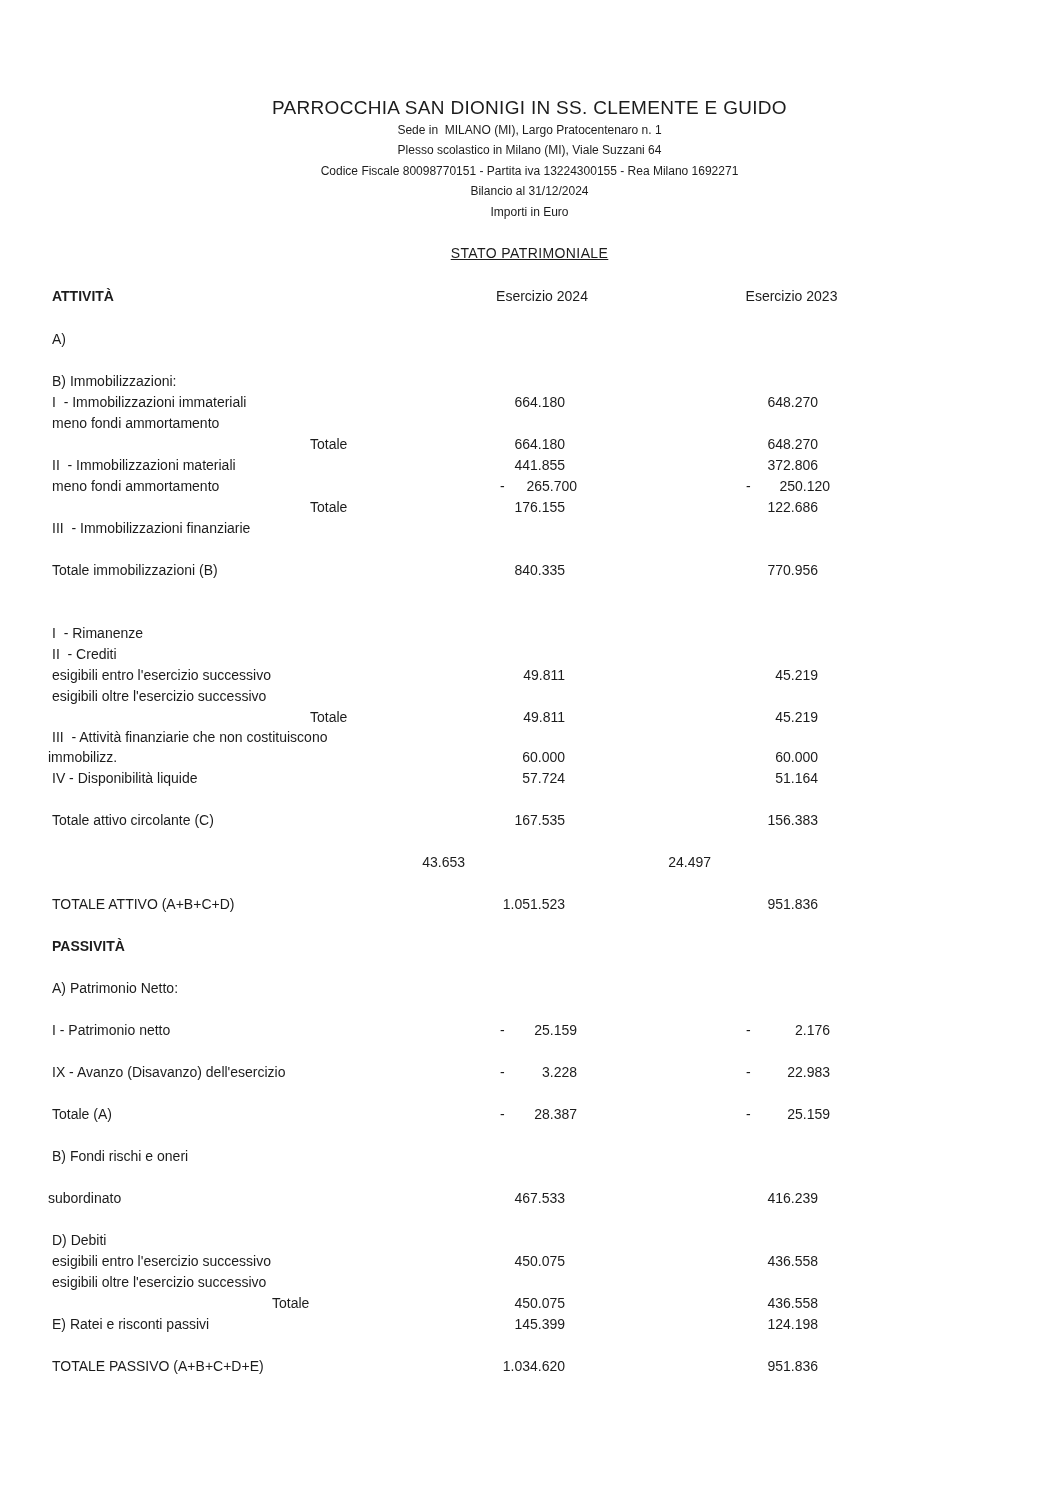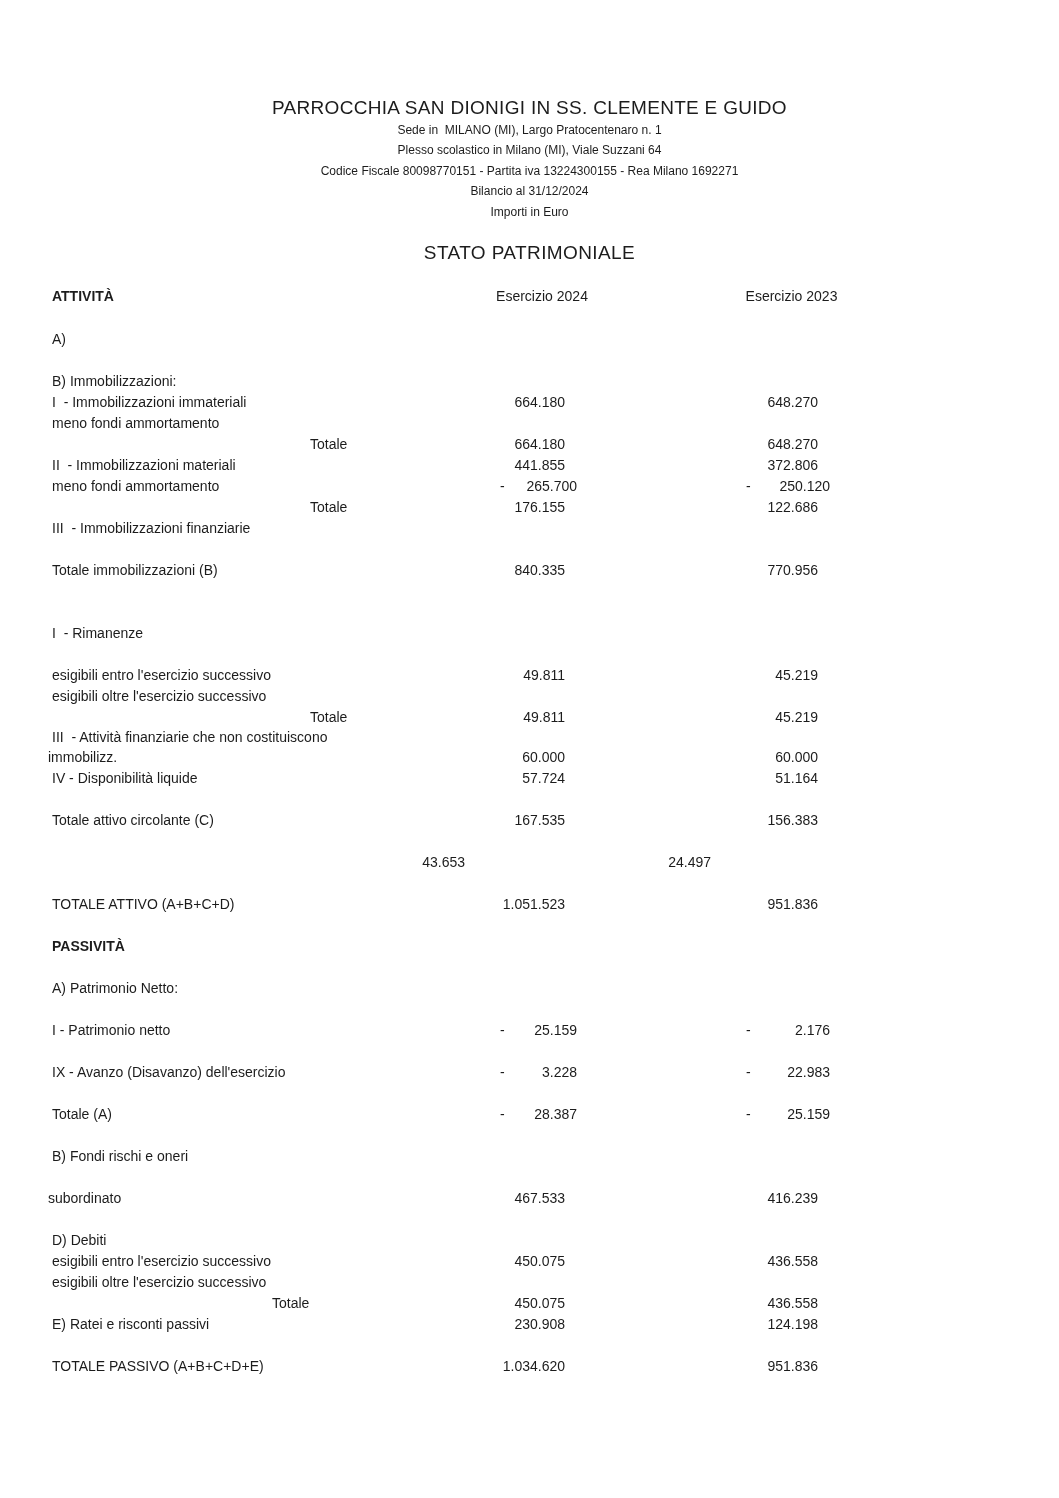--- a/index.html
+++ b/index.html
@@ -23,23 +23,24 @@
     letter-spacing:0.3px;
   }
   .doc-subtitles { margin-top:0; }
   .doc-sub {
     font-size:12px;
     line-height:20.4px;
     white-space:pre;
   }
   .section-title {
     margin-top:24px;
-    font-size:19px;
+    font-size:14px;
     line-height:14px;
     letter-spacing:0.4px;
+    text-decoration:underline;
   }
   
   .btable { margin-top:26px; padding-left:52px; }
   .trow {
     display:grid;
     grid-template-columns:440px 100px 146px 107px;
     height:21px;
   }
   .thead { height:22px; }
   .cell { font-size:14px; line-height:21px; }
@@ -378,20 +379,23 @@
     </div>
     <div class="cell c-gap"></div>
     <div class="cell c-val c-23">
       <span class="vbox">
               <span class="minus"></span>
               <span class="num"></span>
             </span>
     </div>
   </div>
         <div class="trow r-normal">
+    <div class="cell c-label">
+      <span class="lbl">II  - Crediti</span>
+    </div>
     <div class="cell c-val c-24">
       <span class="vbox">
               <span class="minus"></span>
               <span class="num"></span>
             </span>
     </div>
     <div class="cell c-gap"></div>
     <div class="cell c-val c-23">
       <span class="vbox">
               <span class="minus"></span>
@@ -954,21 +958,21 @@
             </span>
     </div>
   </div>
         <div class="trow r-normal">
     <div class="cell c-label">
       <span class="lbl">E) Ratei e risconti passivi</span>
     </div>
     <div class="cell c-val c-24">
       <span class="vbox">
               <span class="minus"></span>
-              <span class="num pos">230.908</span>
+              <span class="num pos">145.399</span>
             </span>
     </div>
     <div class="cell c-gap"></div>
     <div class="cell c-val c-23">
       <span class="vbox">
               <span class="minus"></span>
               <span class="num pos">124.198</span>
             </span>
     </div>
   </div>

